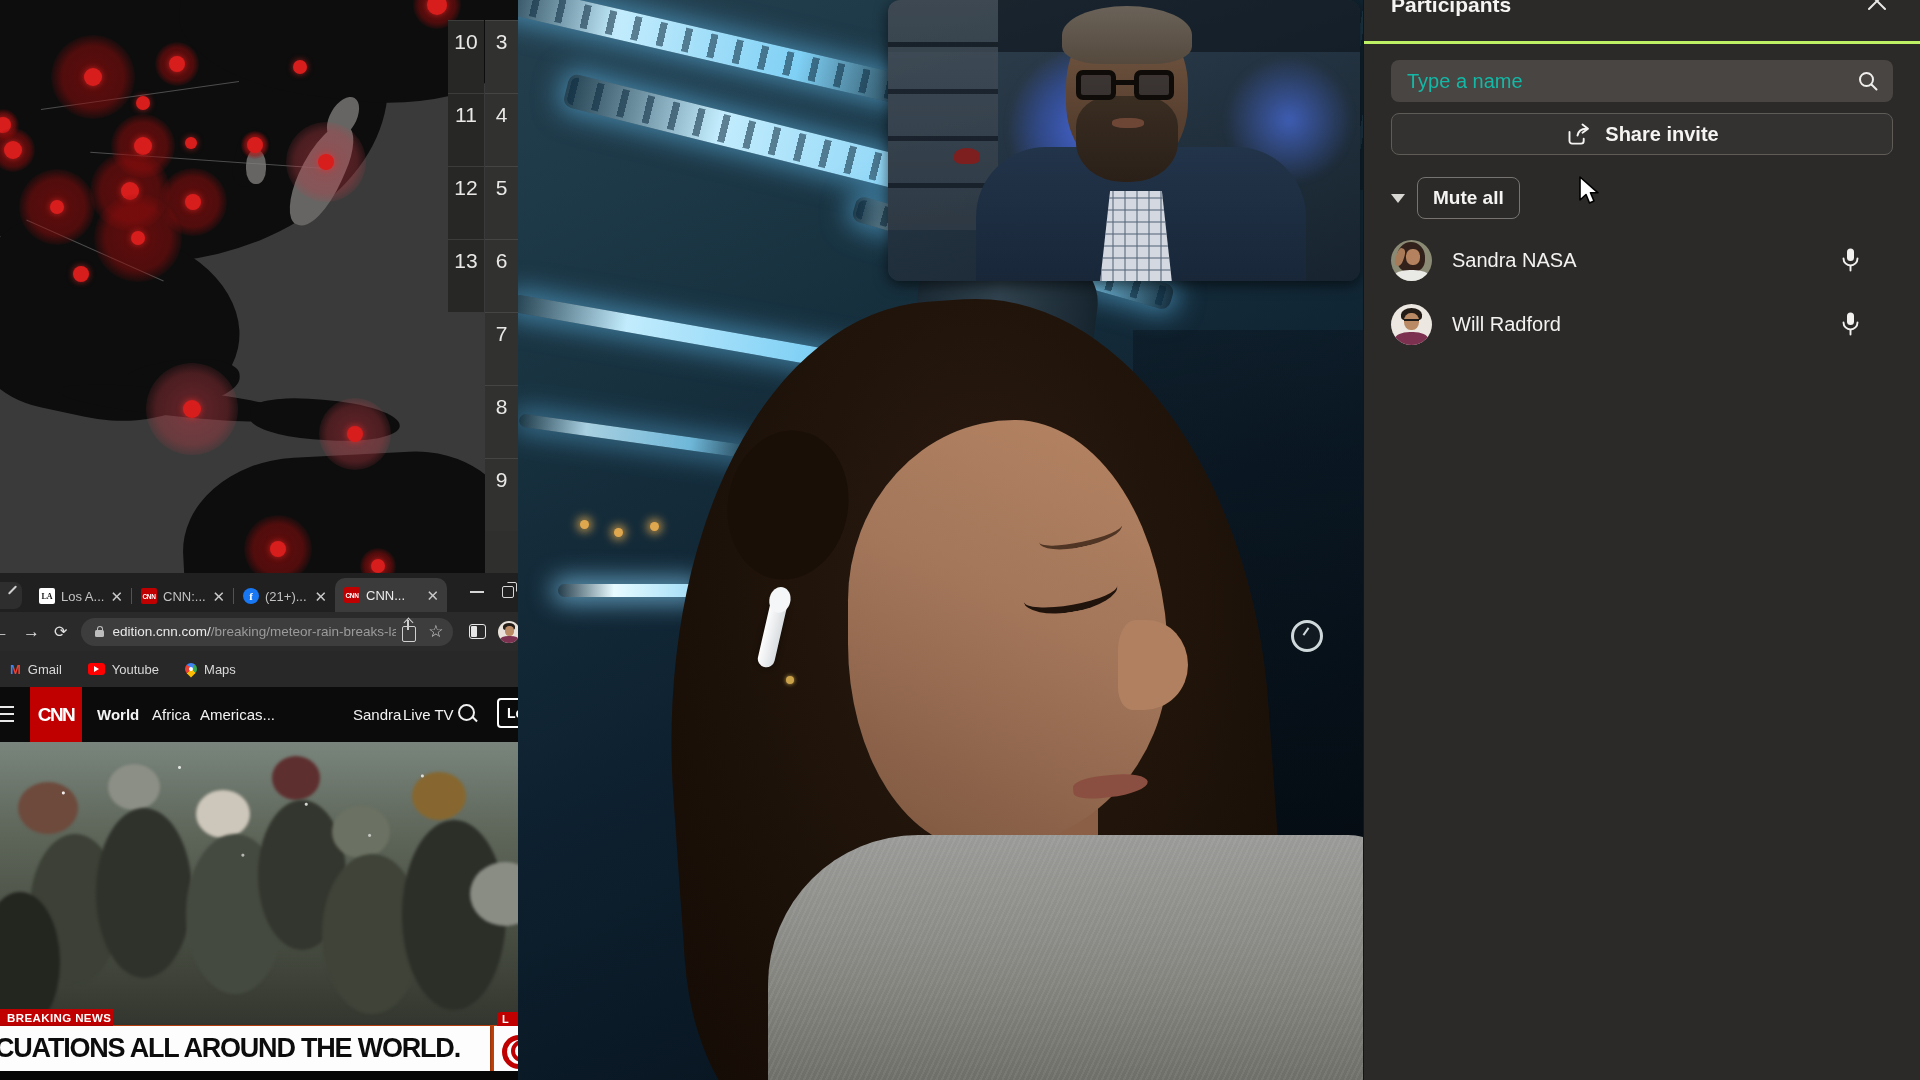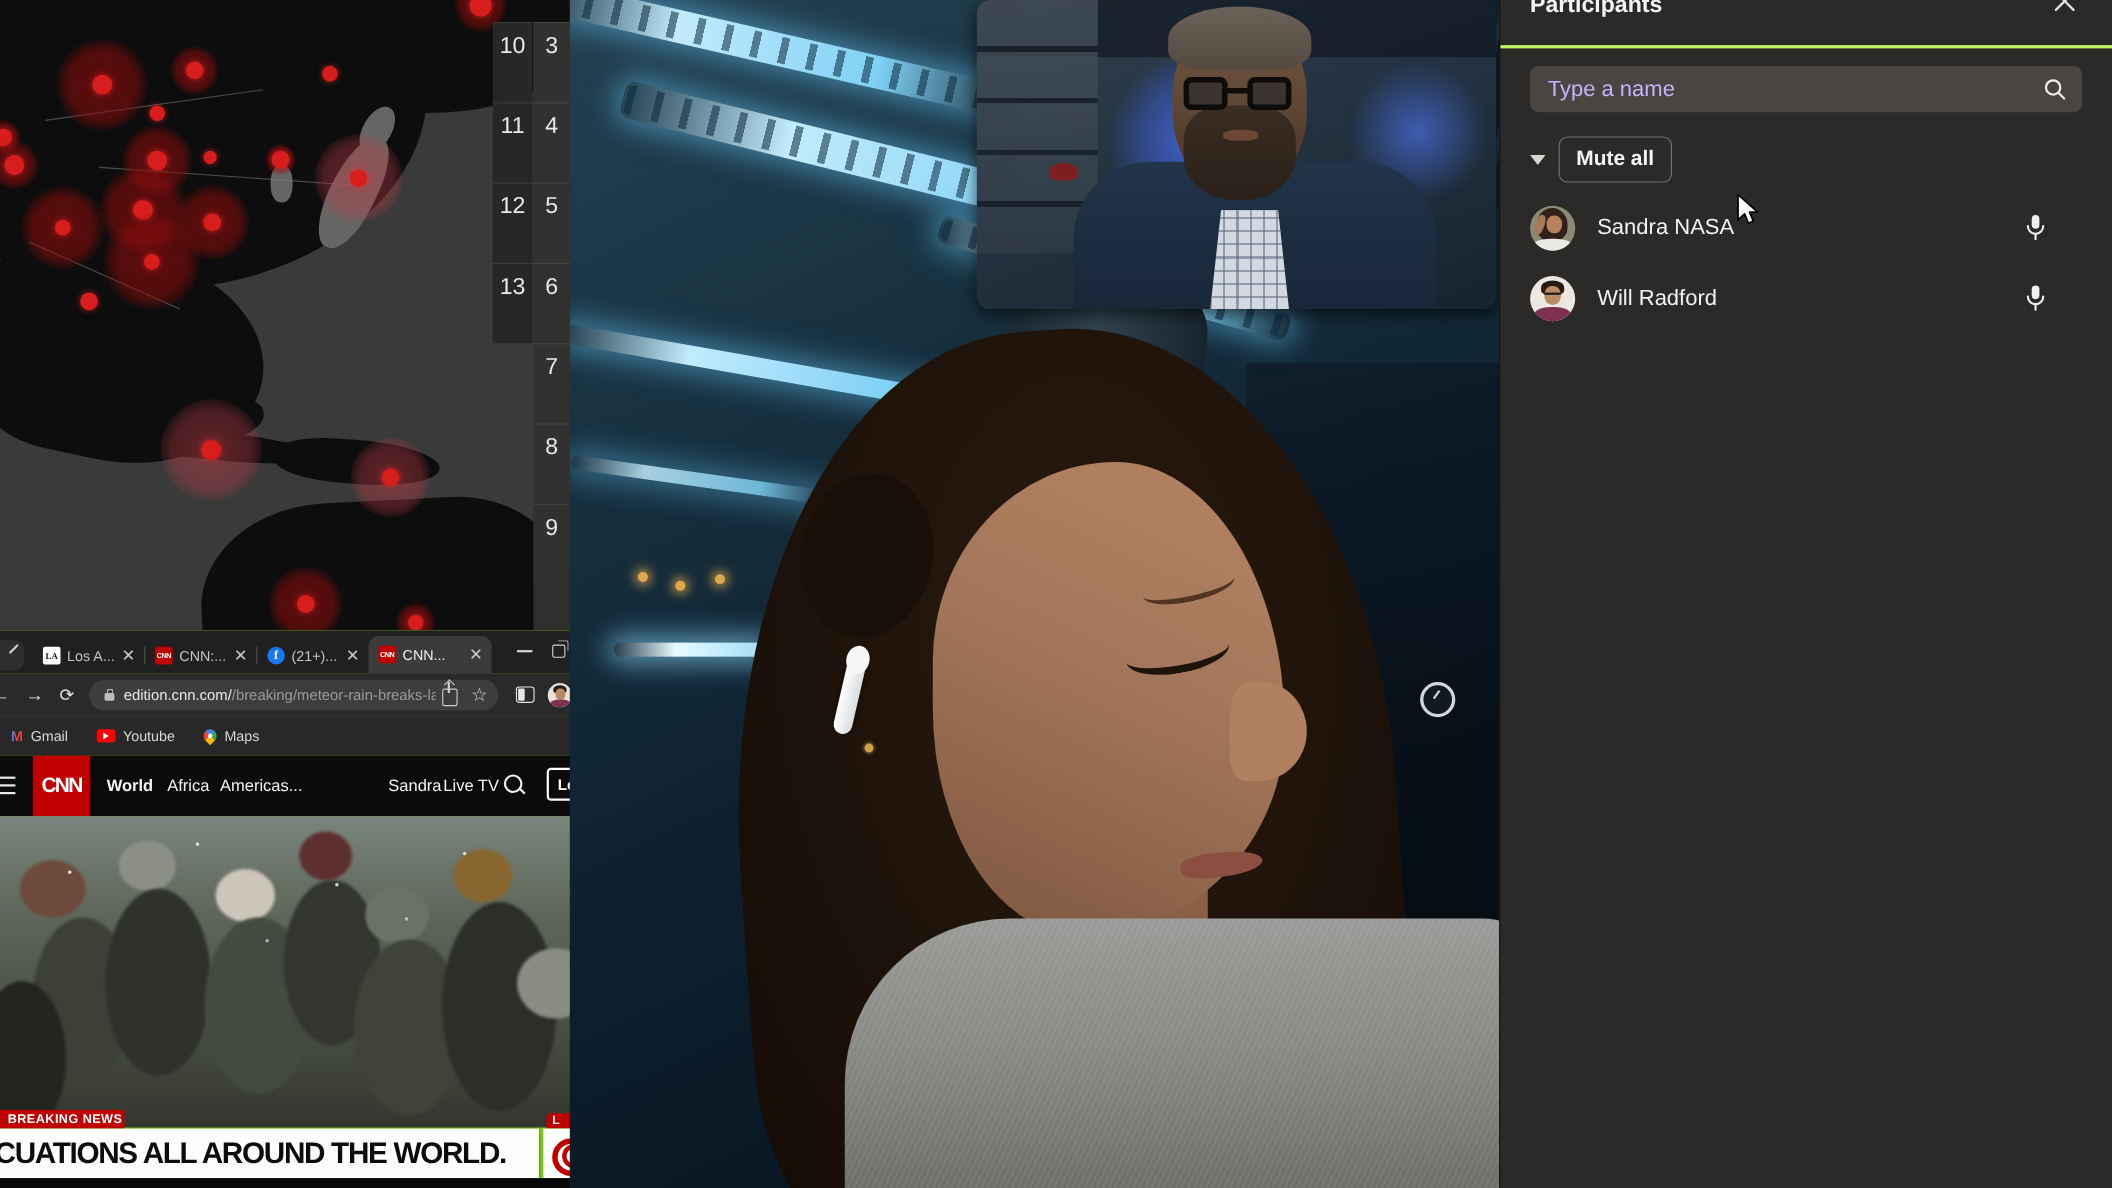--- a/index.html
+++ b/index.html
@@ -19,21 +19,21 @@
 
   
   #numbers-left{left:448px;top:20px;width:36px;}
   #numbers-right{left:485px;top:20px;width:33px;height:553px;background:#2f2f2d;}
   .numcell{height:73px;box-sizing:border-box;border-top:1px solid #454543;color:#e9e8e6;
            font-size:21px;text-align:center;padding-top:9px;}
   #numbers-left .numcell{background:#272726;border-top-color:#3c3c3b;}
   #numbers-right .numcell{background:#31312f;}
 
   
-  #browser-window{left:0;top:573px;width:528px;height:507px;background:#84cc16;overflow:hidden;}
+  #browser-window{left:0;top:573px;width:528px;height:507px;background:#c2410c;overflow:hidden;}
   #tabstrip{position:absolute;left:0;top:0;width:100%;height:39px;background:#202020;display:flex;align-items:flex-end;}
   .tab{height:32px;display:flex;align-items:center;gap:6px;padding:0 8px 0 9px;box-sizing:border-box;width:101px;flex:none;color:#c3c3c3;font-size:13px;position:relative;}
   .tab.active{background:#3b3b3b;border-radius:10px 10px 0 0;color:#ececec;height:34px;width:112px;}
   .tab .tlabel{white-space:nowrap;overflow:hidden;flex:1;}
   .tab .tclose{color:#c9c9c9;font-size:15px;line-height:1;flex:none;}
   .tabsep{width:1px;height:16px;background:#535353;margin-bottom:8px;flex:none;}
   .fav{width:16px;height:16px;flex:none;display:flex;align-items:center;justify-content:center;font-weight:bold;border-radius:3px;box-sizing:border-box;}
   .fav-la{background:#fff;color:#111;font-size:8px;font-family:"Liberation Serif",serif;border-radius:2px;}
   .fav-cnn{background:#c00000;color:#fff;font-size:6.5px;border-radius:2px;letter-spacing:-.3px;}
   .fav-fb{background:#1877f2;color:#fff;border-radius:50%;font-size:11px;font-family:"Liberation Serif",serif;}
@@ -143,21 +143,21 @@
   #glasses-bridge{position:absolute;left:226px;top:80px;width:22px;height:5px;background:#0e0b08;}
 
   
   #panel{left:1363px;top:0;width:557px;height:1080px;background:#2b2a28;border-left:1px solid #141414;box-sizing:border-box;}
   #panel-header{position:relative;height:41px;border-bottom:3px solid #bef264;overflow:hidden;}
   #panel-title{position:absolute;left:27px;top:-7px;font-size:21px;font-weight:700;color:#f5f4f2;}
   #panel-close{position:absolute;right:33px;top:-9px;width:20px;height:20px;}
   #panel-close svg{display:block;}
   #panel-body{padding:16px 27px 0 27px;}
   #search-field{height:42px;background:#484542;border-radius:8px;display:flex;align-items:center;padding:0 14px 0 16px;box-sizing:border-box;}
-  #search-placeholder{color:#c4b5fd;font-size:20px;flex:1;}
+  #search-placeholder{color:#14b8a6;font-size:20px;flex:1;}
   #share-btn{margin-top:11px;height:42px;border:1px solid #5f5c58;background:#343230;border-radius:8px;display:flex;align-items:center;justify-content:center;gap:13px;color:#f5f4f2;font-size:20px;font-weight:600;box-sizing:border-box;}
   #meeting-row{margin-top:22px;display:flex;align-items:center;height:42px;}
   #meeting-caret{width:0;height:0;border-left:7px solid transparent;border-right:7px solid transparent;border-top:9px solid #d8d6d2;margin-right:12px;flex:none;}
   #meeting-label{color:#f2f1ef;font-size:20px;flex:1;}
   #muteall-btn{height:42px;padding:0 15px;border:1px solid #767370;border-radius:8px;display:flex;align-items:center;color:#f5f4f2;font-size:19px;font-weight:600;background:transparent;box-sizing:border-box;}
   .p-row{margin-top:18px;display:flex;align-items:center;height:46px;padding-right:32px;}
   .p-avatar{width:41px;height:41px;border-radius:50%;overflow:hidden;position:relative;flex:none;margin-right:20px;}
   .p-name{color:#f3f2f0;font-size:20px;flex:1;}
   .mic{flex:none;}
   
@@ -419,20 +419,28 @@
     </span>
   </div>
   <div id="panel-body">
     <div id="search-field">
       <span id="search-placeholder">Type a name</span>
       <svg width="22" height="22" viewBox="0 0 22 22">
           <circle cx="9.5" cy="9.5" r="6.5" fill="none" stroke="#efeeec" stroke-width="2"></circle>
           <path d="M14.5 14.5 L19.5 19.5" stroke="#efeeec" stroke-width="2" stroke-linecap="round"></path>
         </svg>
     </div>
+    <div id="share-btn">
+      <svg width="27" height="25" viewBox="0 0 27 25">
+          <path d="M4.5 10v9a2.6 2.6 0 0 0 2.6 2.6h9a2.6 2.6 0 0 0 2.6-2.6v-2.2" fill="none" stroke="#f5f4f2" stroke-width="1.9" stroke-linecap="round"></path>
+          <path d="M12.5 13.5c.8-4.4 4.2-6.8 8.6-6.8" fill="none" stroke="#f5f4f2" stroke-width="1.9" stroke-linecap="round"></path>
+          <path d="M17.5 2.6 23 6.7l-5.5 4.1" fill="none" stroke="#f5f4f2" stroke-width="1.9" stroke-linejoin="round" stroke-linecap="round"></path>
+        </svg>
+      <span>Share invite</span>
+    </div>
     <div id="meeting-row">
       <span id="meeting-caret"></span>
       <span id="muteall-btn">Mute all</span>
     </div>
     <div class="p-row">
       <span class="p-avatar av-sandra">
           <span class="hair"></span>
           <span class="arm"></span>
           <span class="face"></span>
           <span class="top"></span>

